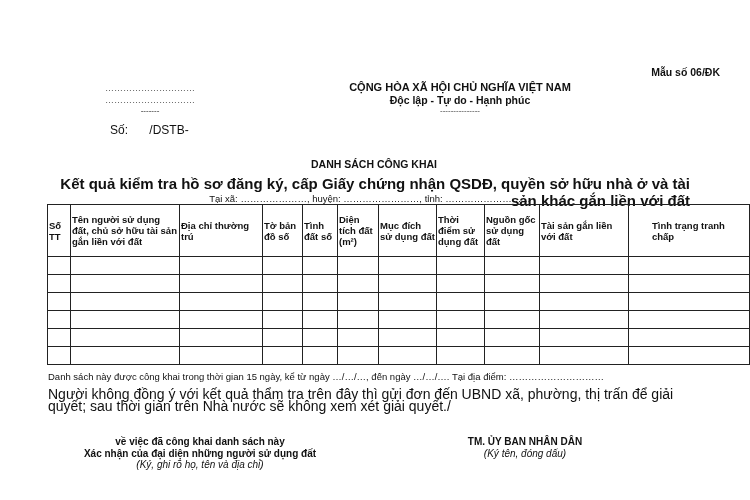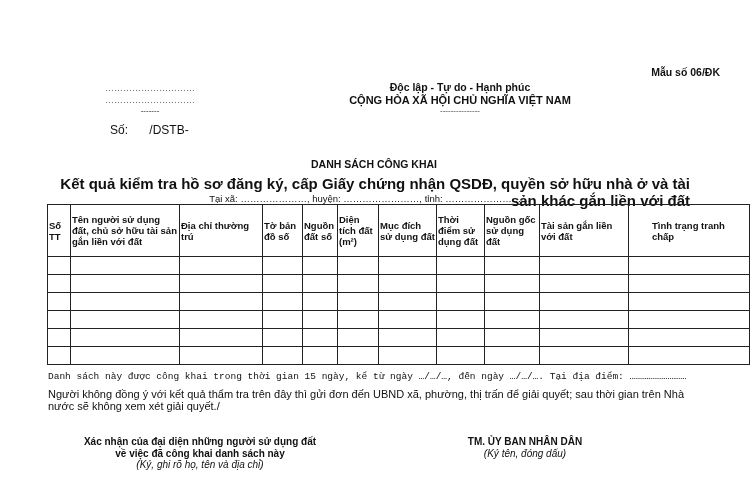--- a/index.html
+++ b/index.html
@@ -15,43 +15,43 @@
   .right-header{left:330px;top:81px;width:260px;text-align:center;font-size:11px;line-height:13px;}
   .right-header .motto{font-size:10.5px;}
   .right-header .dash{font-size:8px;line-height:8px;color:#333;}
   .title{left:104px;top:158px;width:540px;text-align:center;font-size:10.5px;font-weight:bold;}
   .subtitle{left:50px;top:175px;width:640px;text-align:right;font-size:15px;font-weight:bold;}
   .location{left:100px;top:193px;width:540px;text-align:center;font-size:9.5px;line-height:11px;}
   table.list{position:absolute;left:47px;top:204px;border-collapse:collapse;table-layout:fixed;}
   table.list th,table.list td{border:1px solid #222;padding:0 1px;font-size:9.5px;line-height:11px;}
   table.list th{font-weight:bold;text-align:left;vertical-align:middle;height:51px;}
   table.list td{height:17px;}
-  .note1{left:48px;top:371px;font-size:9.5px;font-family:Liberation Mono, monospace;}
-  .note2{left:48px;top:388px;width:650px;font-size:11px;line-height:12px;}
+  .note1{left:48px;top:371px;font-size:9.5px;}
+  .note2{left:48px;top:388px;width:650px;font-size:14px;line-height:12px;}
   .sign-left{left:70px;top:436px;width:260px;text-align:center;font-size:10px;line-height:11.5px;}
   .sign-right{left:430px;top:436px;width:190px;text-align:center;font-size:10px;line-height:11.5px;}
 </style>
 </head>
 <body>
 
 <div class="abs form-code">Mẫu số 06/ĐK</div>
 
 <div class="abs left-header">
   <div class="dots">…………………………</div>
   <div class="dots">…………………………</div>
   <div style="font-size:8px;line-height:9px;">-------</div>
 </div>
 <div class="abs so-line">
   <span>Số:</span>
   <span style="margin-left:18px;">/DSTB-</span>
 </div>
 
 <div class="abs right-header">
+  <div class="b">CỘNG HÒA XÃ HỘI CHỦ NGHĨA VIỆT NAM</div>
   <div class="b motto">Độc lập - Tự do - Hạnh phúc</div>
-  <div class="b">CỘNG HÒA XÃ HỘI CHỦ NGHĨA VIỆT NAM</div>
   <div class="dash">---------------</div>
 </div>
 
 <div class="abs title">DANH SÁCH CÔNG KHAI</div>
 <div class="abs subtitle">Kết quả kiểm tra hồ sơ đăng ký, cấp Giấy chứng nhận QSDĐ, quyền sở hữu nhà ở và tài sản khác gắn liền với đất</div>
 <div class="abs location">
   <span>Tại xã:</span>
   <span>…………………</span><span>, huyện:</span>
   <span>……………………</span><span>, tỉnh:</span>
   <span>………………………</span>
@@ -70,21 +70,21 @@
       <col style="width: 52px;">
       <col style="width: 86px;">
       <col style="width: 96px;">
     </colgroup>
   <thead>
     <tr id="hdr">
         <th style="width: 20px;">Số TT</th>
         <th style="width: 106px;">Tên người sử dụng đất, chủ sở hữu tài sản gắn liền với đất</th>
         <th style="width: 80px;">Địa chỉ thường trú</th>
         <th style="width: 37px;">Tờ bản đồ số</th>
-        <th style="width: 32px;">Nguồn đất số</th>
+        <th style="width: 32px;">Tình đất số</th>
         <th style="width: 38px;">Diện tích đất (m²)</th>
         <th style="width: 55px;">Mục đích sử dụng đất</th>
         <th style="width: 45px;">Thời điểm sử dụng đất</th>
         <th style="width: 52px;">Nguồn gốc sử dụng đất</th>
         <th style="width: 86px;">Tài sản gắn liền với đất</th>
         <th style="width: 96px; padding-left: 23px;">Tình trạng tranh chấp</th>
       </tr>
   </thead>
   <tbody id="tbody">
       <tr>
@@ -165,21 +165,21 @@
         <td></td>
         <td></td>
       </tr>
     </tbody>
 </table>
 
 <div class="abs note1">Danh sách này được công khai trong thời gian 15 ngày, kể từ ngày …/…/…, đến ngày …/…/…. Tại địa điểm: …………………………</div>
 <div class="abs note2">Người không đồng ý với kết quả thẩm tra trên đây thì gửi đơn đến UBND xã, phường, thị trấn để giải quyết; sau thời gian trên Nhà nước sẽ không xem xét giải quyết./</div>
 
 <div class="abs sign-left">
+  <div class="b">về việc đã công khai danh sách này</div>
   <div class="b">Xác nhận của đại diện những người sử dụng đất</div>
-  <div class="b">về việc đã công khai danh sách này</div>
   <div class="i">(Ký, ghi rõ họ, tên và địa chỉ)</div>
 </div>
 
 <div class="abs sign-right">
   <div class="b">TM. ỦY BAN NHÂN DÂN</div>
   <div class="i">(Ký tên, đóng dấu)</div>
 </div>
 
 </body></html>

